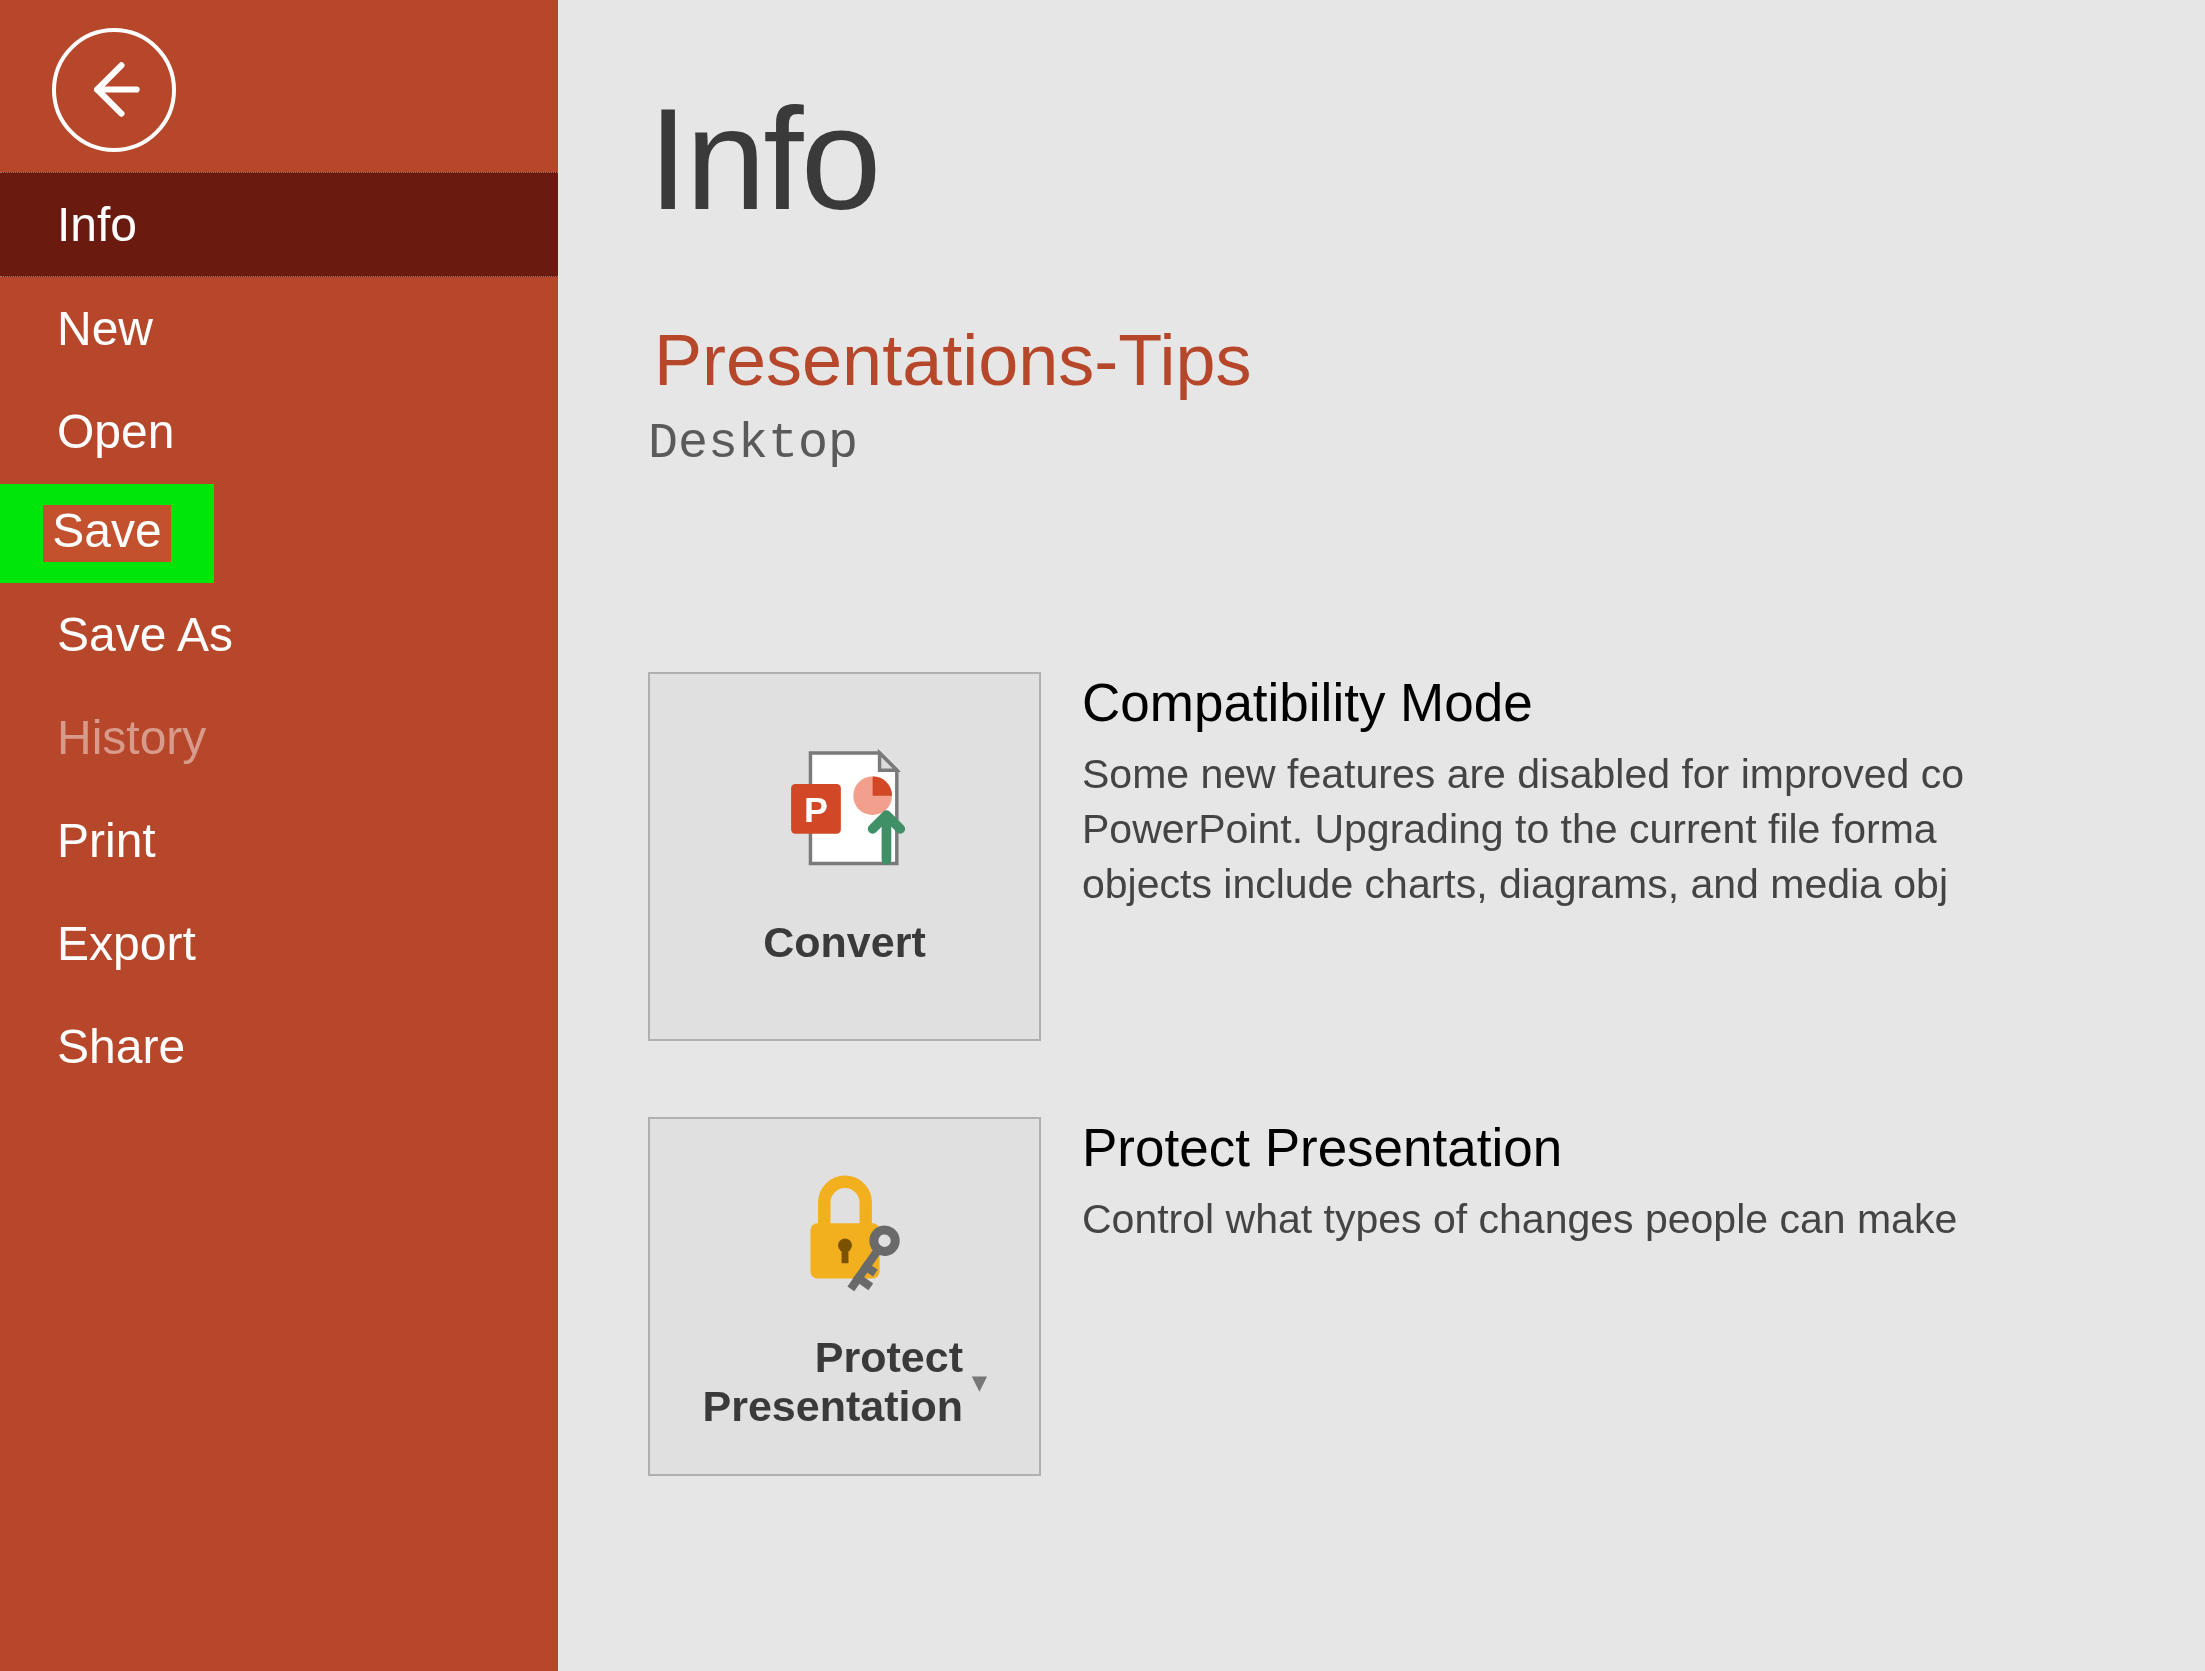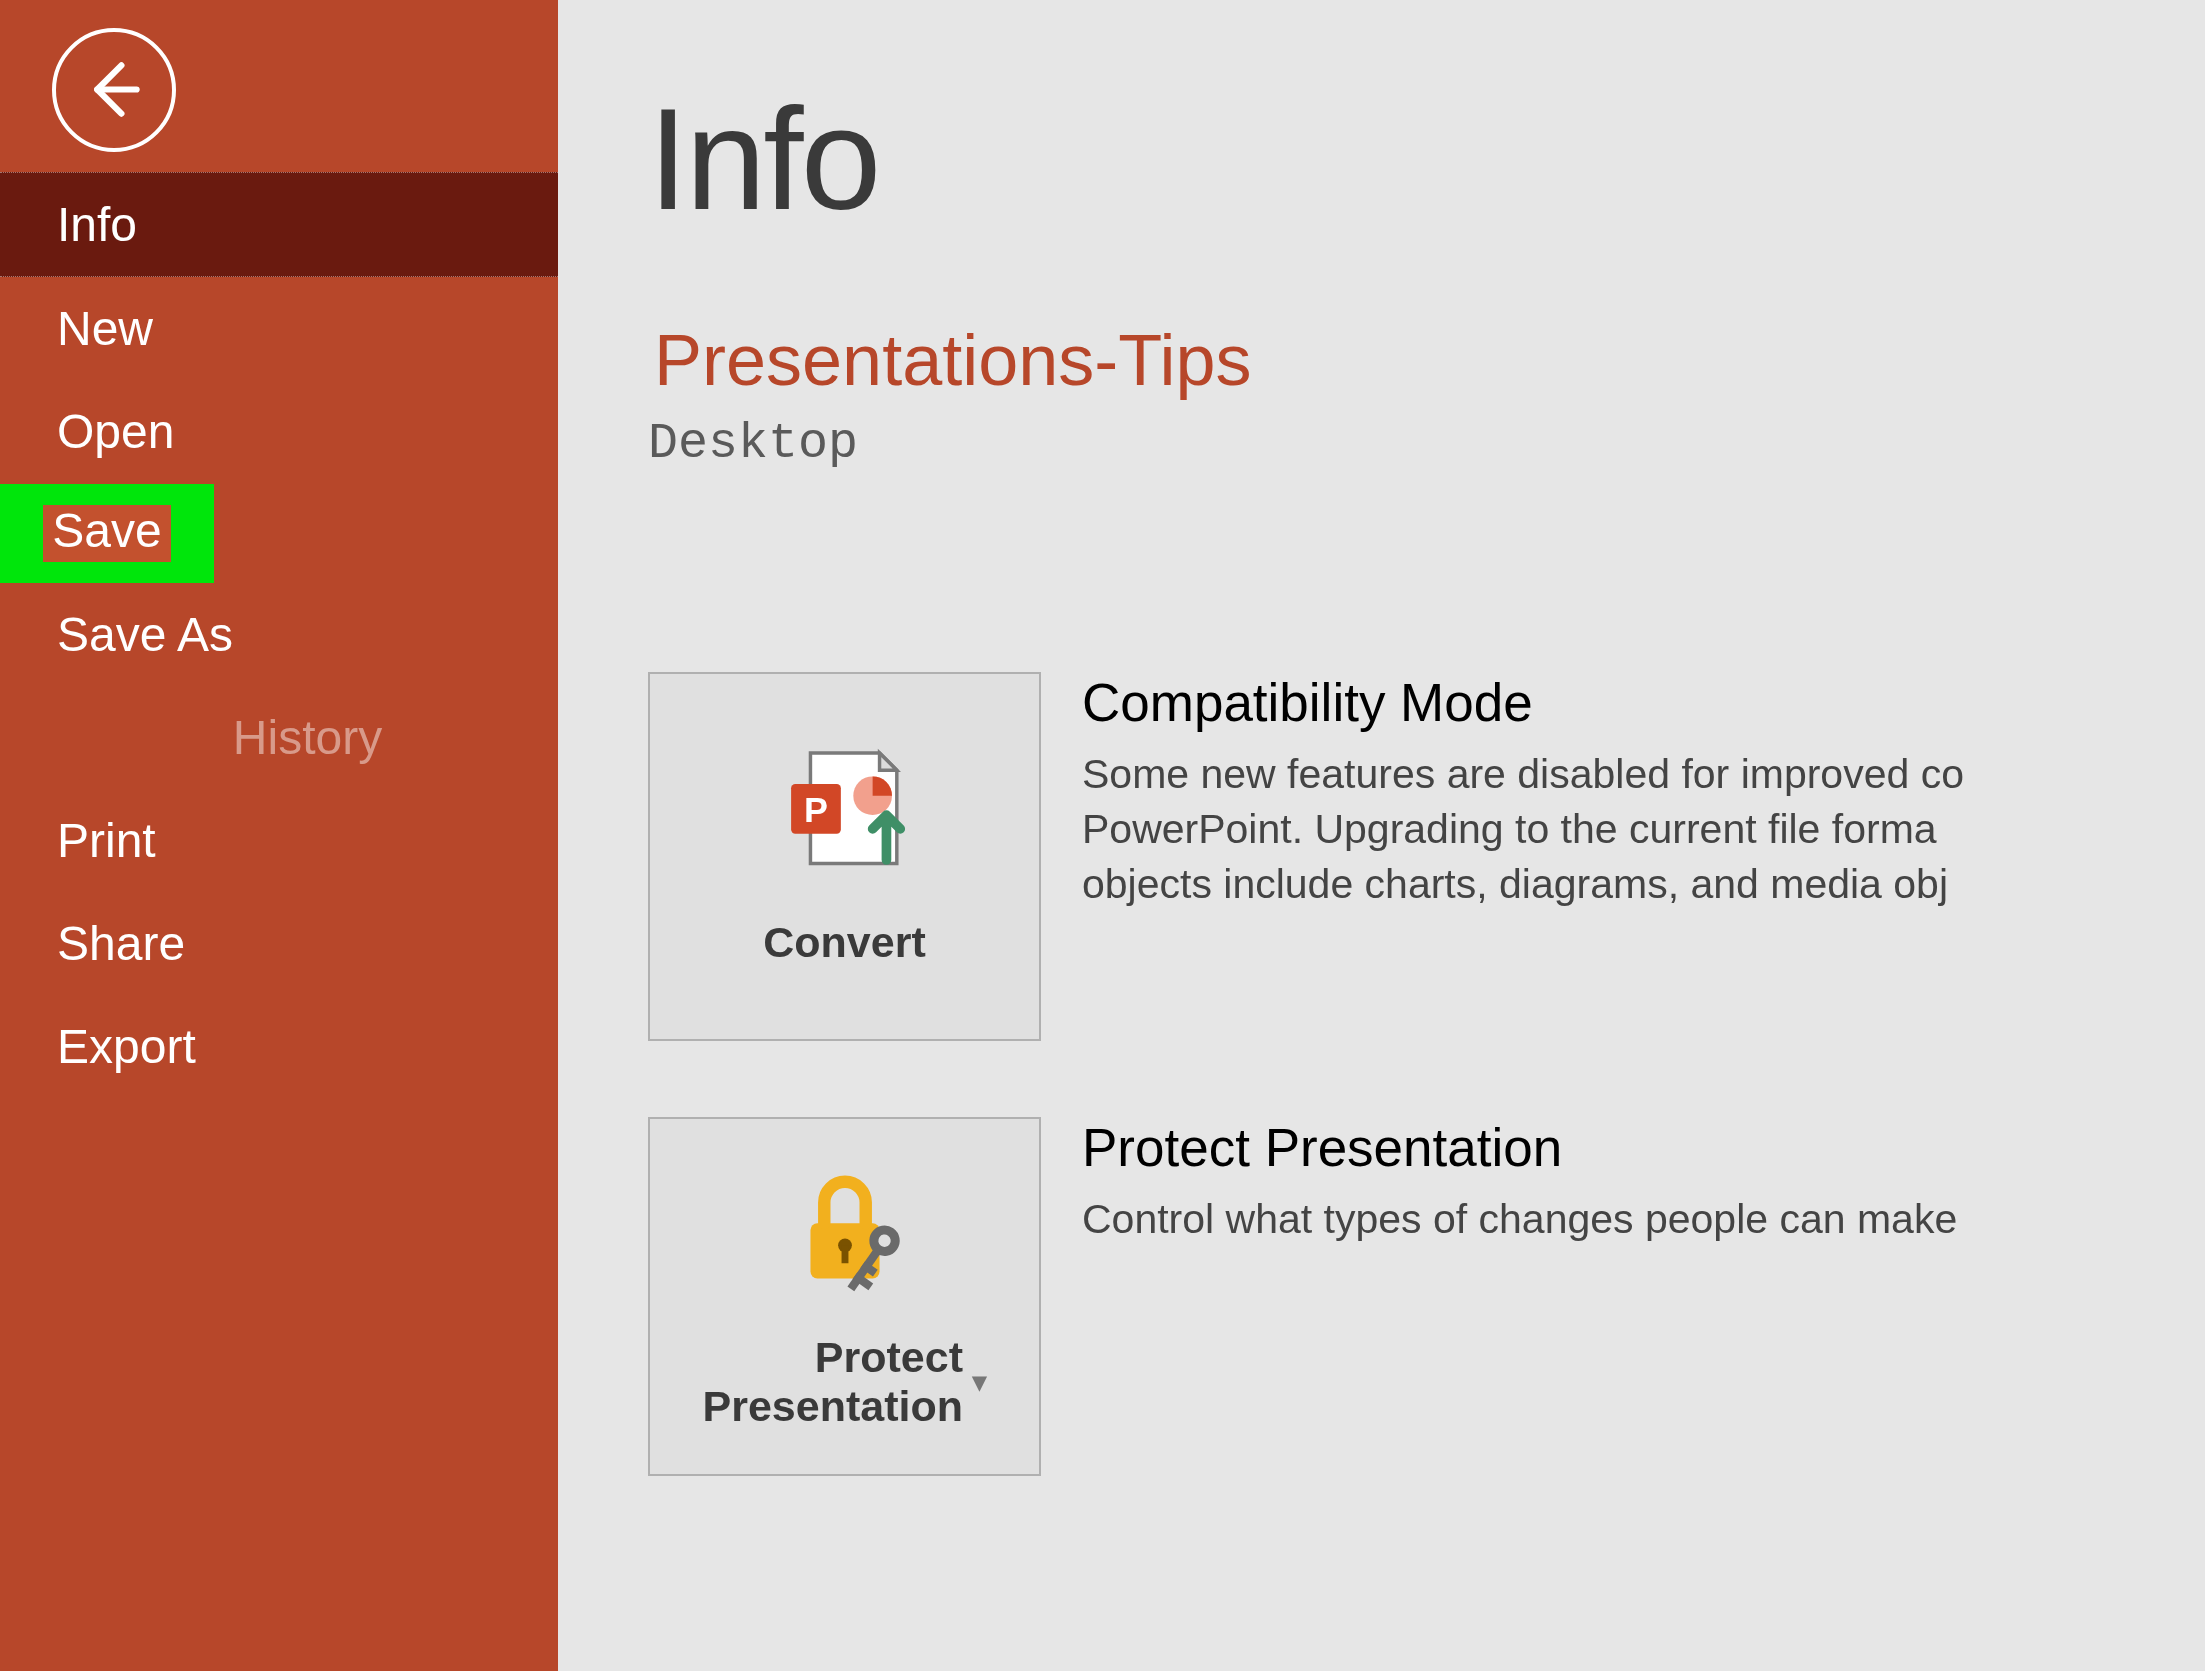--- a/index.html
+++ b/index.html
@@ -47,21 +47,20 @@
     line-height: 1;
   }
   .menu-item.selected {
     background: #6a1a0f;
     border-top: 1.4px dotted rgba(255,255,255,0.4);
     border-bottom: 1.4px dotted rgba(255,255,255,0.4);
   }
   .menu-item.disabled {
     color: #d89a8a;
     cursor: default;
-    text-align: center;
   }
 
   
   .hl-wrap {
     background: #00e60b;
     width: 214px;
     padding: 20.7px 0 20.7px 27.6px;
     margin-left: 0;
   }
   .hl-text {
@@ -207,25 +206,25 @@
 
     <div class="menu-item disabled">
       <span>History</span>
     </div>
 
     <div class="menu-item">
       <span>Print</span>
     </div>
 
     <div class="menu-item">
+      <span>Export</span>
+    </div>
+
+    <div class="menu-item">
       <span>Share</span>
-    </div>
-
-    <div class="menu-item">
-      <span>Export</span>
     </div>
 
   </div>
 </div>
 
 <div class="main">
 
   <h1 class="page-title">Info</h1>
 
   <h2 class="doc-title">Presentations-Tips</h2>

